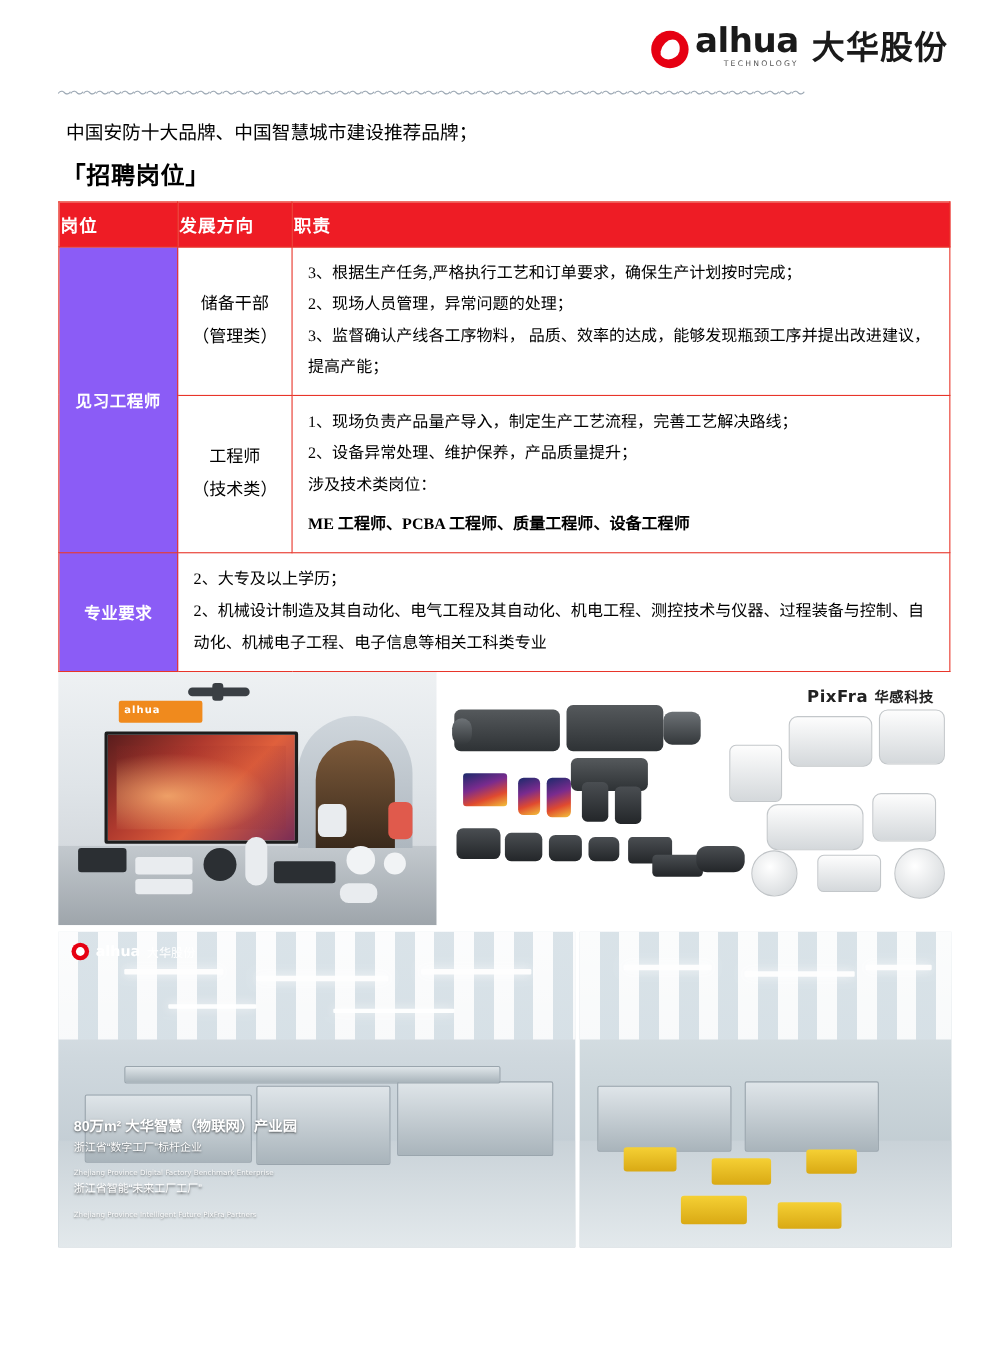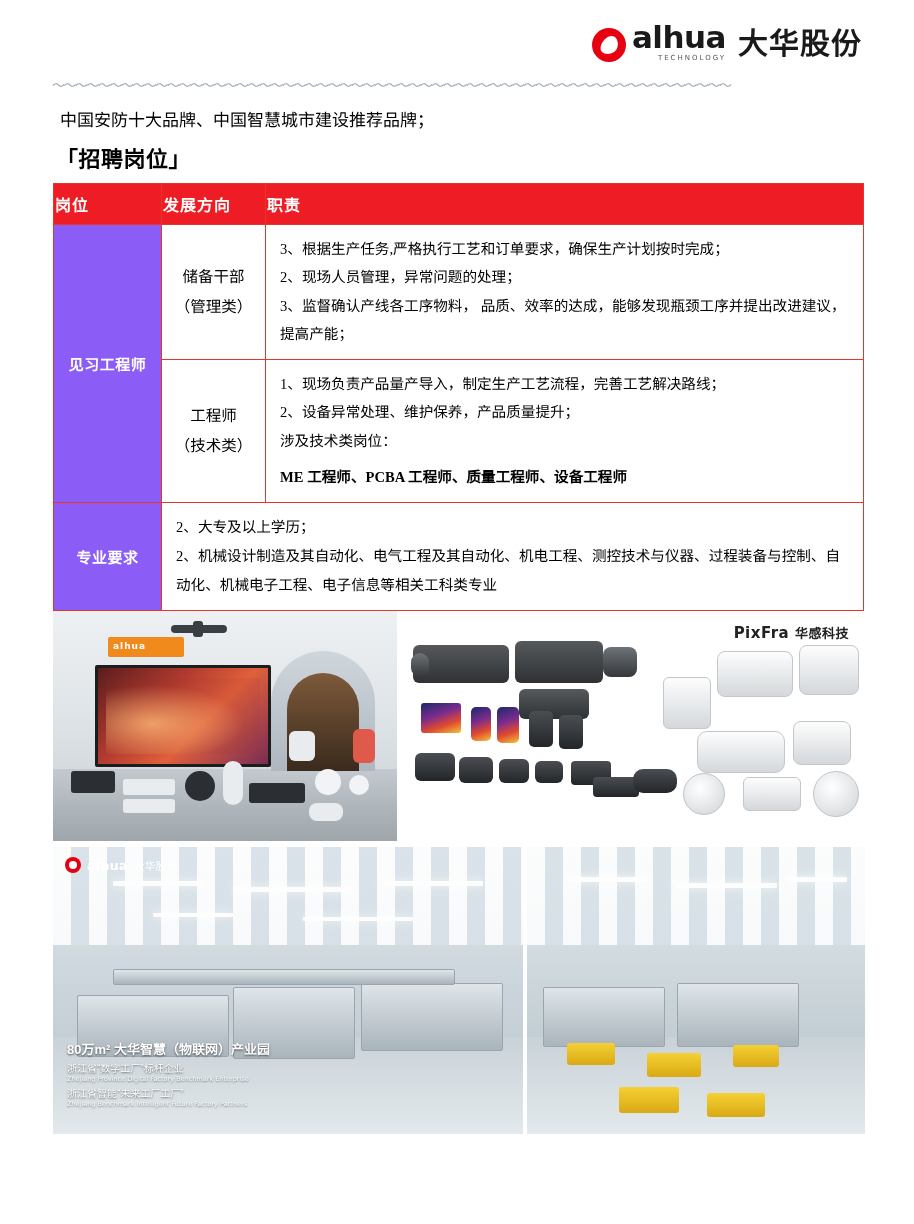--- a/index.html
+++ b/index.html
@@ -342,21 +342,21 @@
   }
   .fac-caption .big{
     font-family:"Liberation Sans",sans-serif; font-weight:bold; font-size:13px;
     text-shadow:0 1px 2px rgba(0,0,0,.6);
   }
   .fac-caption .mid{
     font-family:"Liberation Sans",sans-serif; font-size:10px; margin-top:2px;
     text-shadow:0 1px 2px rgba(0,0,0,.6);
   }
   .fac-caption .small{
-    font-family:"DejaVu Sans",sans-serif; font-size:6.5px; opacity:.9; margin-top:0;
+    font-family:"DejaVu Sans",sans-serif; font-size:6.5px; opacity:.9; margin-top:13px;
     text-shadow:0 1px 2px rgba(0,0,0,.6);
   }
 </style>
 </head>
 <body>
 
 <div class="page">
 
   <div class="header">
     <div class="logo">
@@ -508,21 +508,21 @@
         <span class="fac-logo-swoosh"></span>
         <span class="fac-logo-text">alhua</span>
         <span class="fac-logo-cn">大华股份</span>
       </div>
 
       <div class="fac-caption">
         <div class="big">80万m² 大华智慧（物联网）产业园</div>
         <div class="mid">浙江省“数字工厂”标杆企业</div>
         <div class="small">Zhejiang Province Digital Factory Benchmark Enterprise</div>
         <div class="mid">浙江省智能“未来工厂工厂”</div>
-        <div class="small">Zhejiang Benchmark Intelligent Future Factory Partners</div>
+        <div class="small">Zhejiang Province Intelligent Future PixFra Partners</div>
       </div>
     </div>
 
     <div class="photo-factory-b">
       <div class="fac-ceiling"></div>
       <div class="fac-light" style="left:40px;  top:30px; width:80px; height:5px;"></div>
       <div class="fac-light" style="left:150px; top:36px; width:100px; height:5px;"></div>
       <div class="fac-light" style="left:260px; top:30px; width:60px; height:5px;"></div>
       <div class="fac-floor"></div>
       <div class="fac-line" style="left:16px;  top:140px; width:120px; height:58px;"></div>

